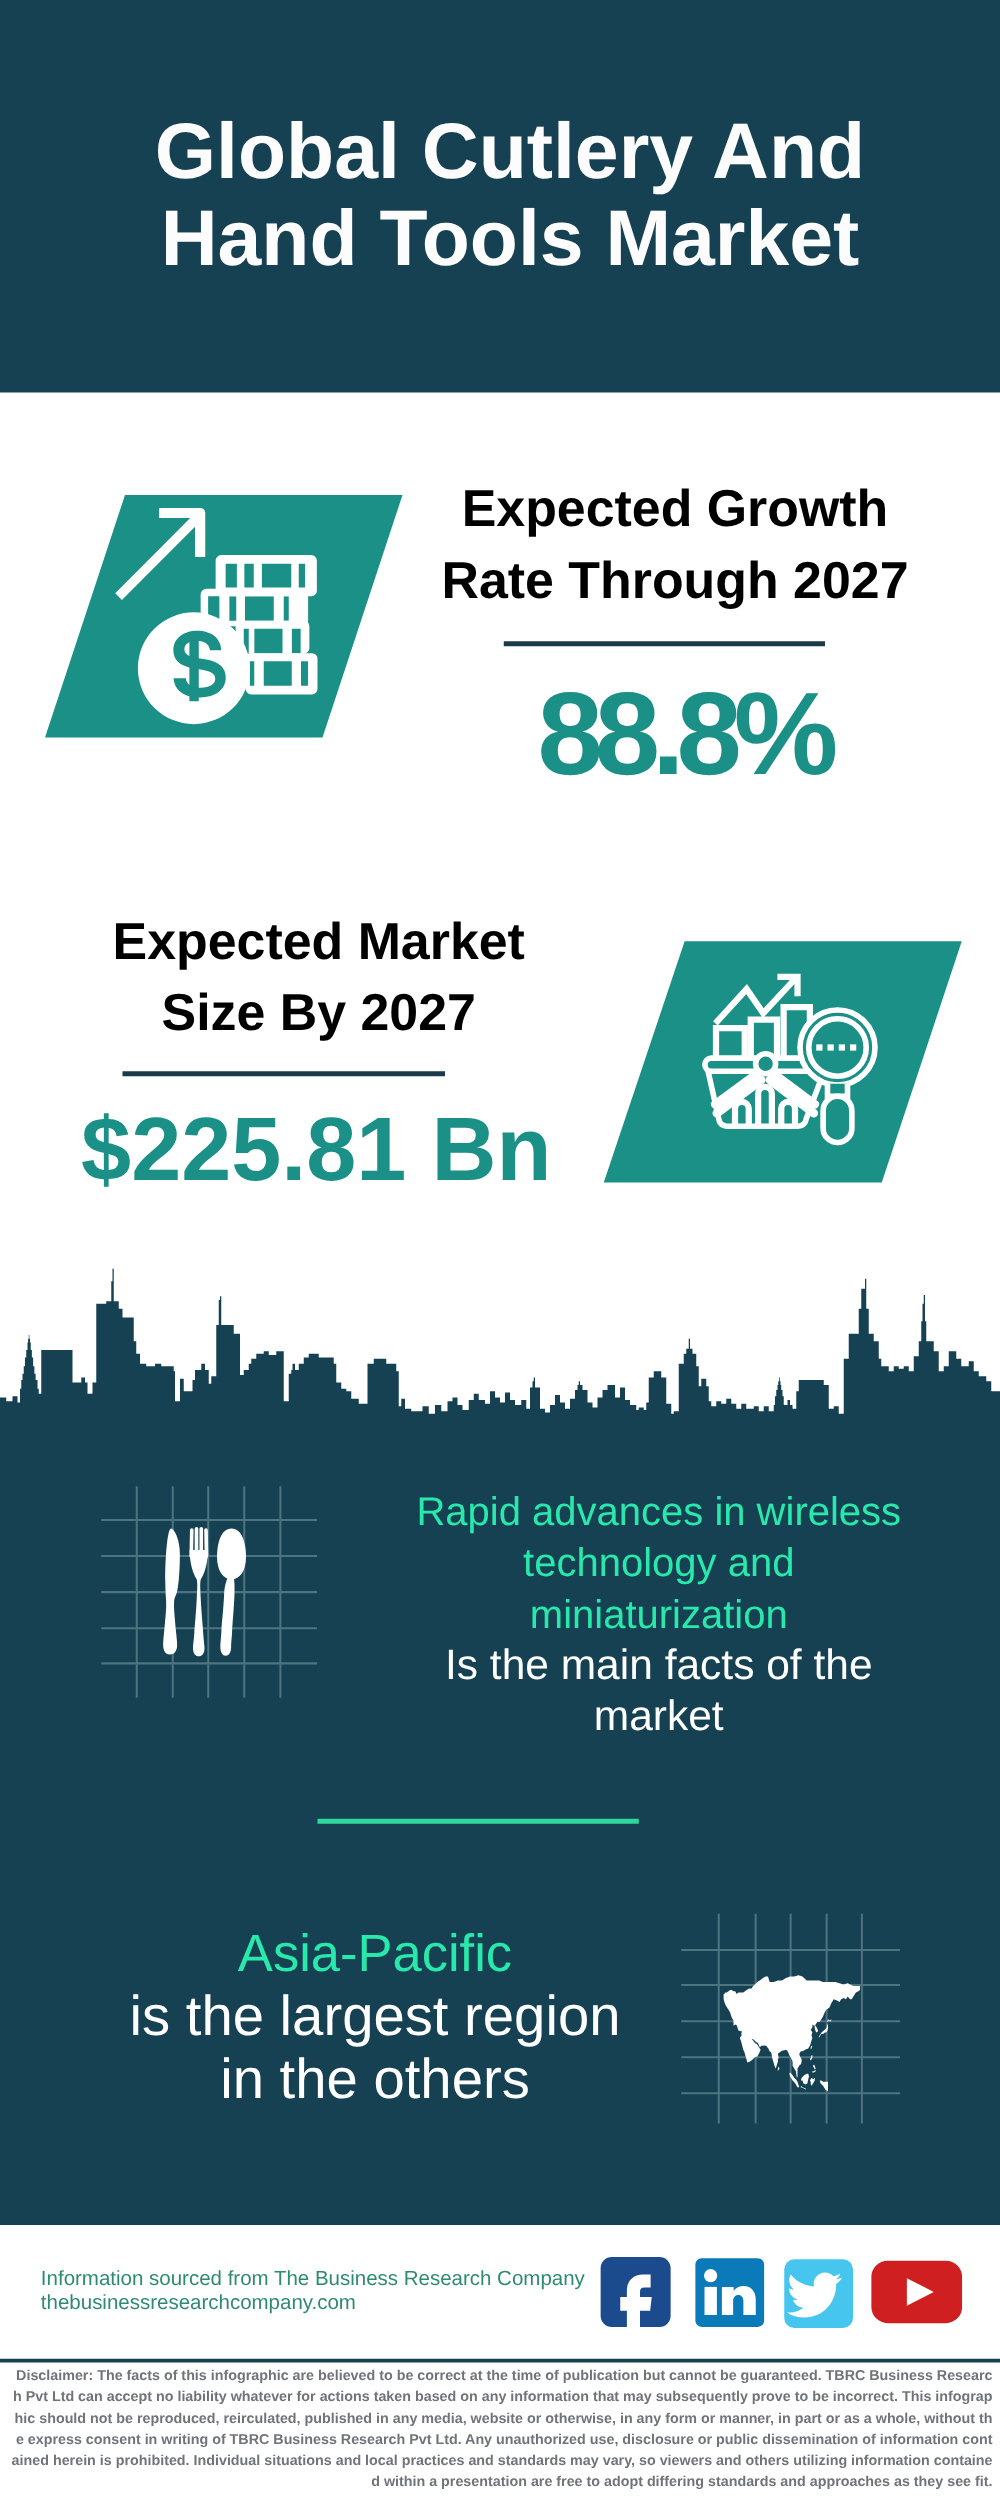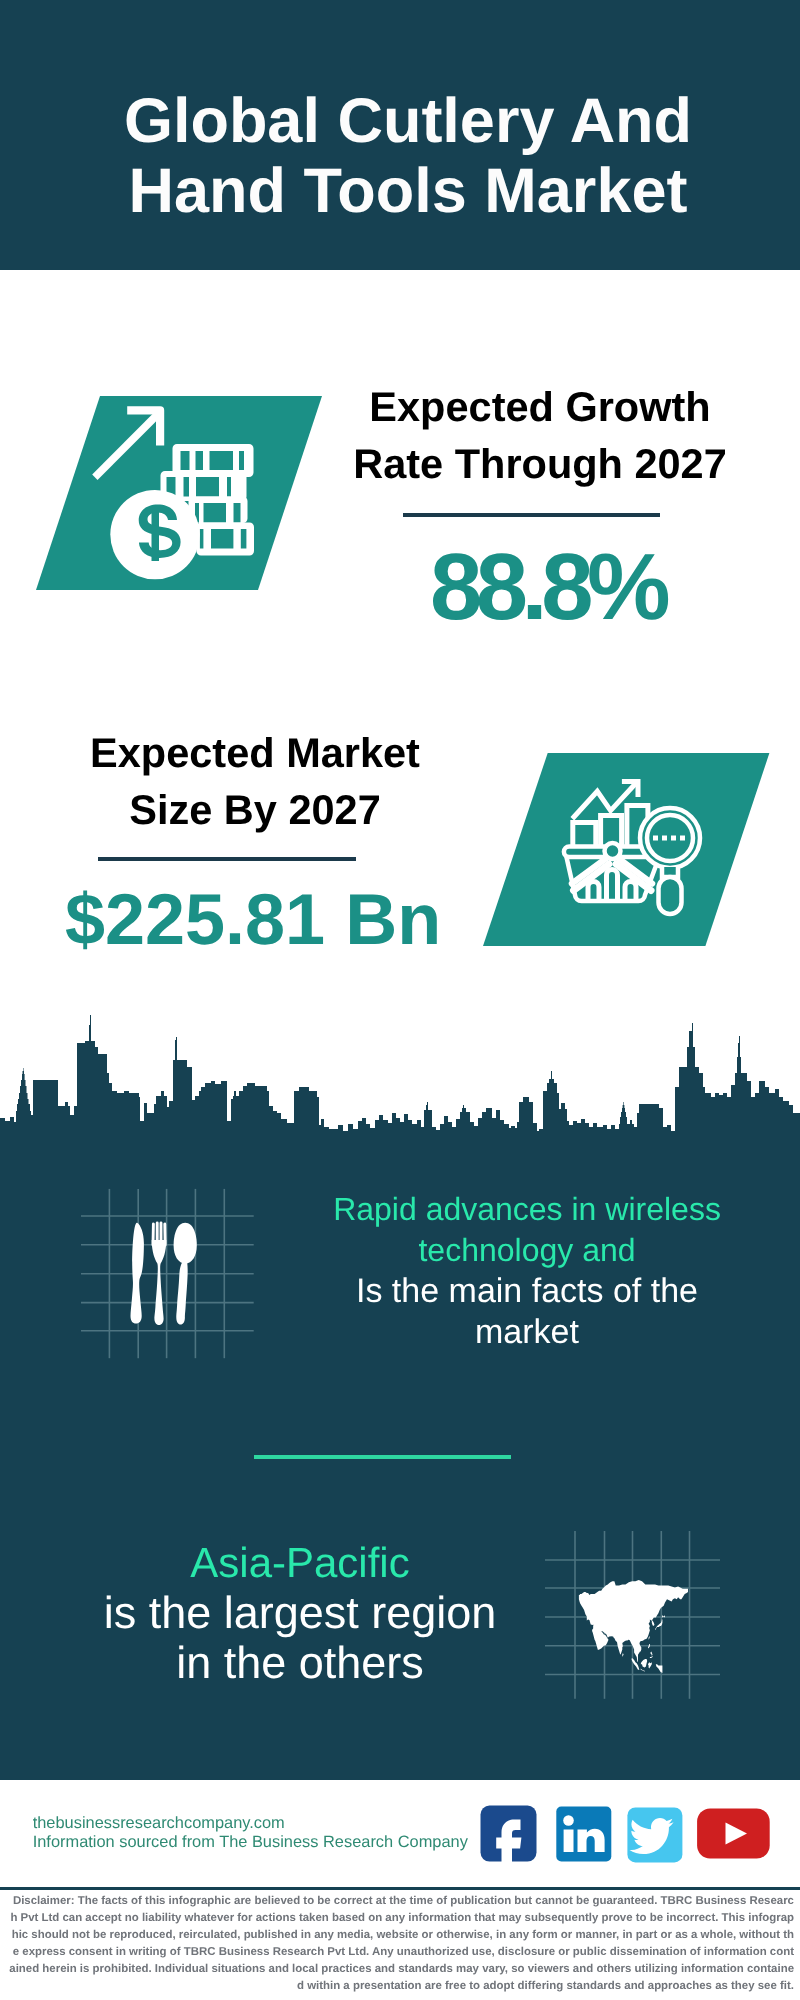--- a/index.html
+++ b/index.html
@@ -2,21 +2,21 @@
 <html><head>
 <meta charset="utf-8">
 <style>
   * { margin:0; padding:0; box-sizing:border-box; }
   html,body { width:800px; height:2000px; }
   body { font-family:"Liberation Sans", sans-serif; background:#ffffff; color:#164152;
          -webkit-font-smoothing:antialiased; text-rendering:geometricPrecision; }
   .page { position:relative; width:800px; height:2000px; overflow:hidden; background:#fff; }
   svg { display:block; }
 
-  .header { position:absolute; left:0; top:0; width:800px; height:270px; background:#164152; }
+  .header { position:absolute; left:0; top:0; width:800px; height:314px; background:#164152; }
   .header-title { position:absolute; left:8px; top:86px; width:800px; text-align:center;
                   color:#fcfcfc; font-size:63px; font-weight:bold; line-height:70px; }
 
   .stat-head  { position:absolute; text-align:center; font-size:41.5px; font-weight:bold;
                 color:#000000; line-height:57px; white-space:nowrap; }
   .stat-rule  { position:absolute; height:4px; background:#1b3a4b; }
   .stat-value { position:absolute; text-align:center; font-weight:bold; color:#1b9086; white-space:nowrap; }
 
   .darkband { position:absolute; left:0; top:1160px; width:800px; height:616px; background:#164152; }
 
@@ -176,20 +176,21 @@
       <path d="M185.2,1259 C187.4,1259 187.9,1266 187.6,1275 C187.2,1286 186.1,1297 185.7,1305
            C185.4,1311 184.9,1314 184.9,1317.5 C184.9,1322 183,1324.5 180.6,1324.5
            C178.2,1324.5 176.3,1322 176.3,1317.5 C176.3,1314 176.8,1311 177.1,1305
            C177.5,1297 178.9,1286 179.3,1275 C179.6,1266 183,1259 185.2,1259 Z"></path>
     </g>
   </svg>
 
   <div class="tile-text t1" style="left:307px;top:1189px;width:440px;">
     <div class="tile-hl">Rapid advances in wireless</div>
     <div class="tile-hl">technology and</div>
+    <div class="tile-hl">miniaturization</div>
     <div>Is the main facts of the</div>
     <div>market</div>
   </div>
 
   <div class="divider" style="left:254px;top:1455px;width:257px;"></div>
 
   <svg width="200" height="200" viewBox="540 1510 200 200" style="position:absolute;left:540px;top:1510px">
     <g stroke="#4d7481" stroke-width="1.6">
       <line x1="575" y1="1531" x2="575" y2="1698.8"></line>
       <line x1="604.5" y1="1531" x2="604.5" y2="1698.8"></line>
@@ -206,22 +207,22 @@
   </svg>
 
   <div class="tile-text t2" style="left:80px;top:1538px;width:440px;">
     <div class="tile-hl">Asia-Pacific</div>
     <div>is the largest region</div>
     <div>in the others</div>
   </div>
 
   <div class="footer-rule" style="top:1776px;height:4px;"></div>
   <div class="src-text" style="left:32.7px;top:1814px;">
+    <div>Information sourced from The Business Research Company</div>
     <div>thebusinessresearchcompany.com</div>
-    <div>Information sourced from The Business Research Company</div>
   </div>
 
   <svg width="300" height="70" viewBox="470 1800 300 70" style="position:absolute;left:470px;top:1800px">
     <g>
       <rect x="480.5" y="1805.6" width="56" height="56" rx="9" fill="#1b4a8d"></rect>
       <path d="M520.5,1819.5 h-6.2 c-7.6,0 -12.8,5 -12.8,13 v5 h-5.3 v11 h5.3 v16.5 h10.5 v-16.5 h8.1 l1.3,-11
                h-9.4 v-4.1 c0,-2.4 1,-3.5 3.6,-3.5 h4.9 Z" fill="#fff"></path>
     </g>
     <g>
       <rect x="556.3" y="1806.5" width="55" height="55" rx="5" fill="#0a7ab8"></rect>

